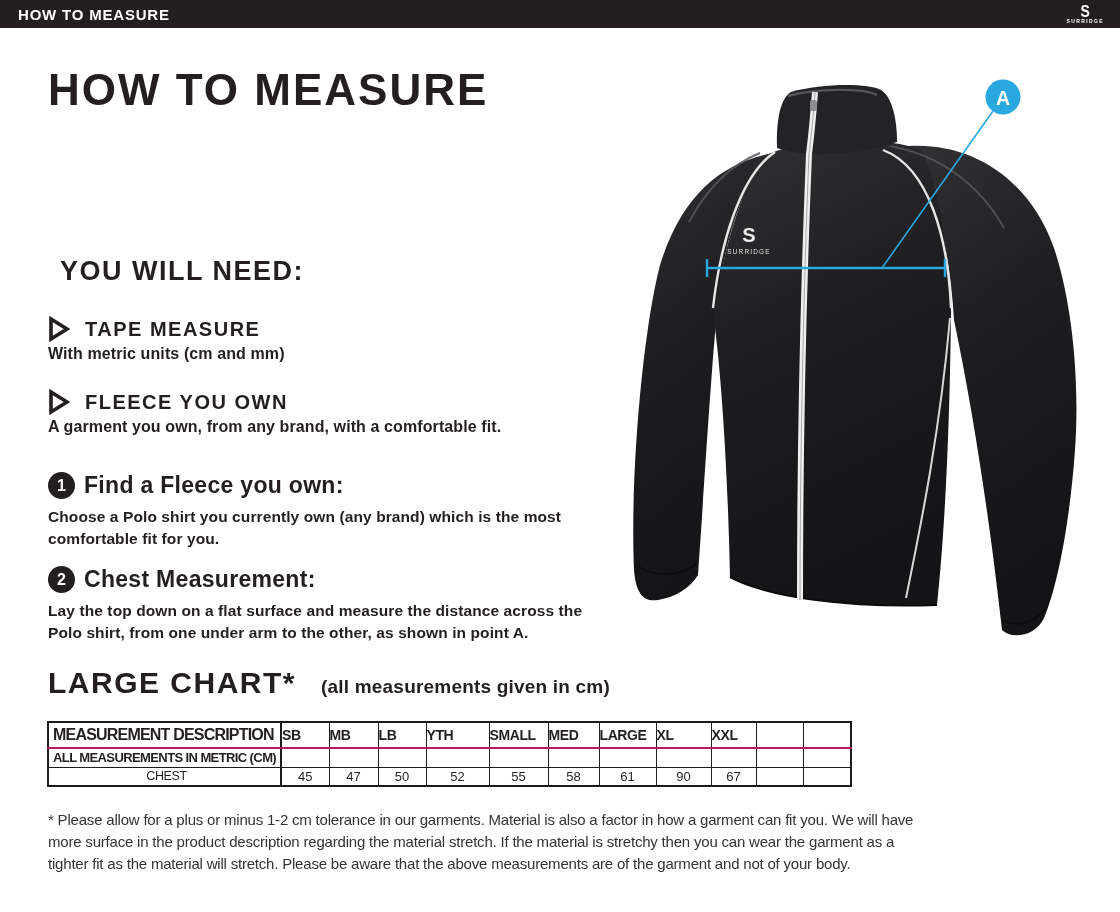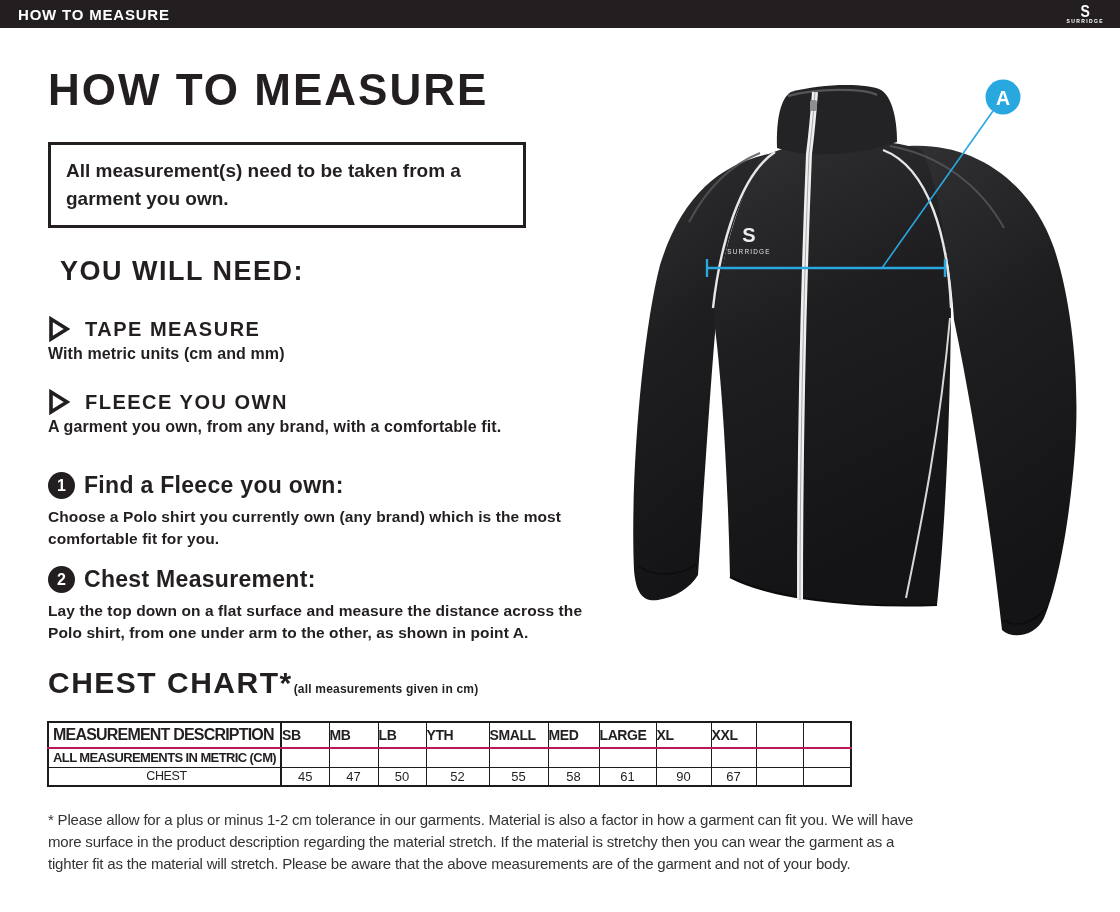--- a/index.html
+++ b/index.html
@@ -46,21 +46,21 @@
   .step-badge {
     width: 27px; height: 27px; border-radius: 50%; background: #231f20;
     color: #fff; font-size: 16px; font-weight: bold;
     display: flex; align-items: center; justify-content: center; flex: 0 0 27px;
   }
   .step-title { font-size: 23px; font-weight: bold; letter-spacing: 0.3px; }
   .step-desc { font-size: 15.5px; font-weight: bold; line-height: 1.42; margin-top: 7px; width: 560px; letter-spacing: 0.1px; }
 
   .size-chart-head { position: absolute; left: 48px; top: 638px; }
   .size-chart-head .big { font-size: 30px; font-weight: bold; letter-spacing: 1.5px; }
-  .size-chart-head .small { font-size: 12px; font-weight: bold; margin-left: 1px; letter-spacing: 0.2px; }
+  .size-chart-head .small { font-size: 19px; font-weight: bold; margin-left: 25px; letter-spacing: 0.2px; }
 
   
   table.size-table {
     position: absolute; left: 47px; top: 693px;
     border-collapse: collapse; table-layout: fixed; width: 803px;
     border: 2px solid #1c1c1c;
   }
   .size-table th, .size-table td {
     border: 1px solid #1c1c1c; overflow: hidden; white-space: nowrap;
   }
@@ -90,21 +90,20 @@
   <div class="topbar-brand">
     <span class="brand-s">S</span>
     <span class="brand-name">SURRIDGE</span>
   </div>
 </div>
 
 <div class="main">
 
   <div class="h1">HOW TO MEASURE</div>
 
-  <div class="note-box">All measurement(s) need to be taken from a garment you own.</div>
 
   <div class="h2">YOU WILL NEED:</div>
 
   <div class="need-item" style="top:288px;">
     <div class="row">
       <svg width="22" height="26" viewBox="0 0 22 26">
         <polygon points="3,3 19,13 3,23" fill="#fff" stroke="#231f20" stroke-width="3.6" stroke-linejoin="miter"></polygon>
       </svg>
       <span class="need-label">TAPE MEASURE</span>
     </div>
@@ -131,21 +130,21 @@
 
   <div class="step" style="top:538px;">
     <div class="row">
       <div class="step-badge">2</div>
       <div class="step-title">Chest Measurement:</div>
     </div>
     <div class="step-desc">Lay the top down on a flat surface and measure the distance across the Polo shirt, from one under arm to the other, as shown in point A.</div>
   </div>
 
   <div class="size-chart-head">
-    <span class="big">CHEST CHART*</span><span class="small">(all measurements given in cm)</span>
+    <span class="big">LARGE CHART*</span><span class="small">(all measurements given in cm)</span>
   </div>
 
   <table class="size-table">
     <colgroup>
       <col style="width:233px">
         <col style="width:48px">
         <col style="width:49px">
         <col style="width:48px">
       <col style="width:63px">
         <col style="width:59px">

